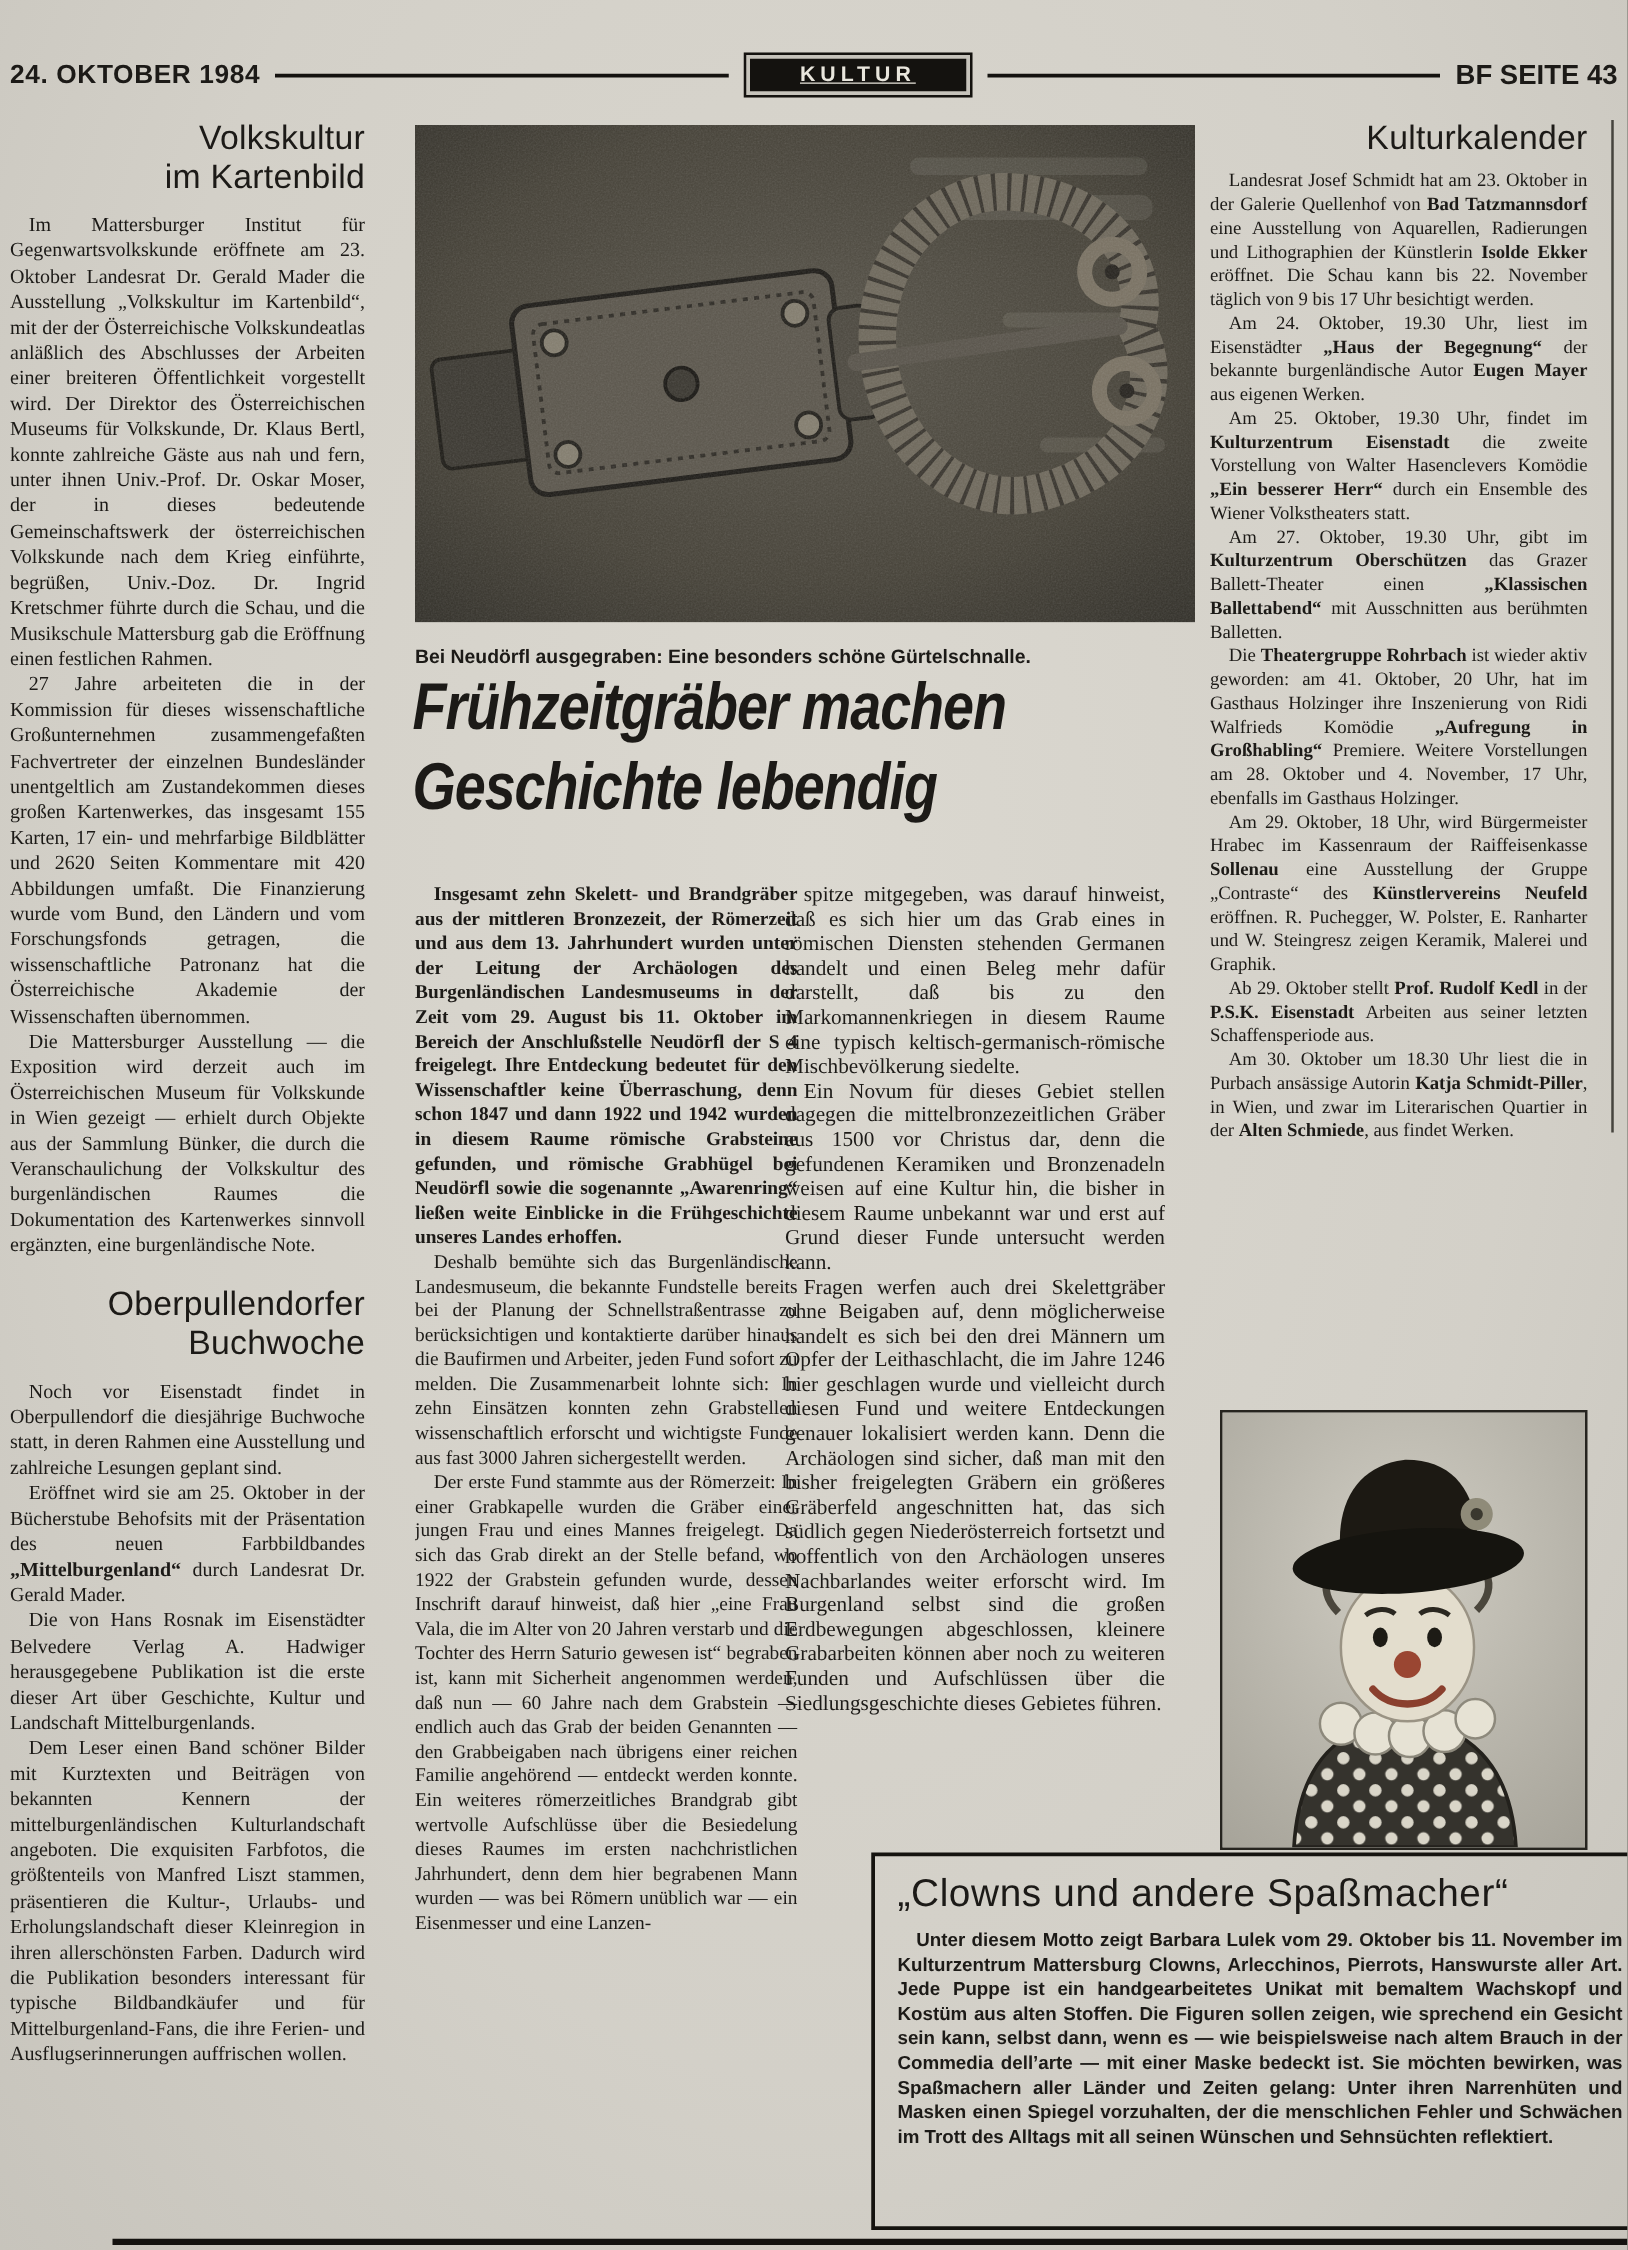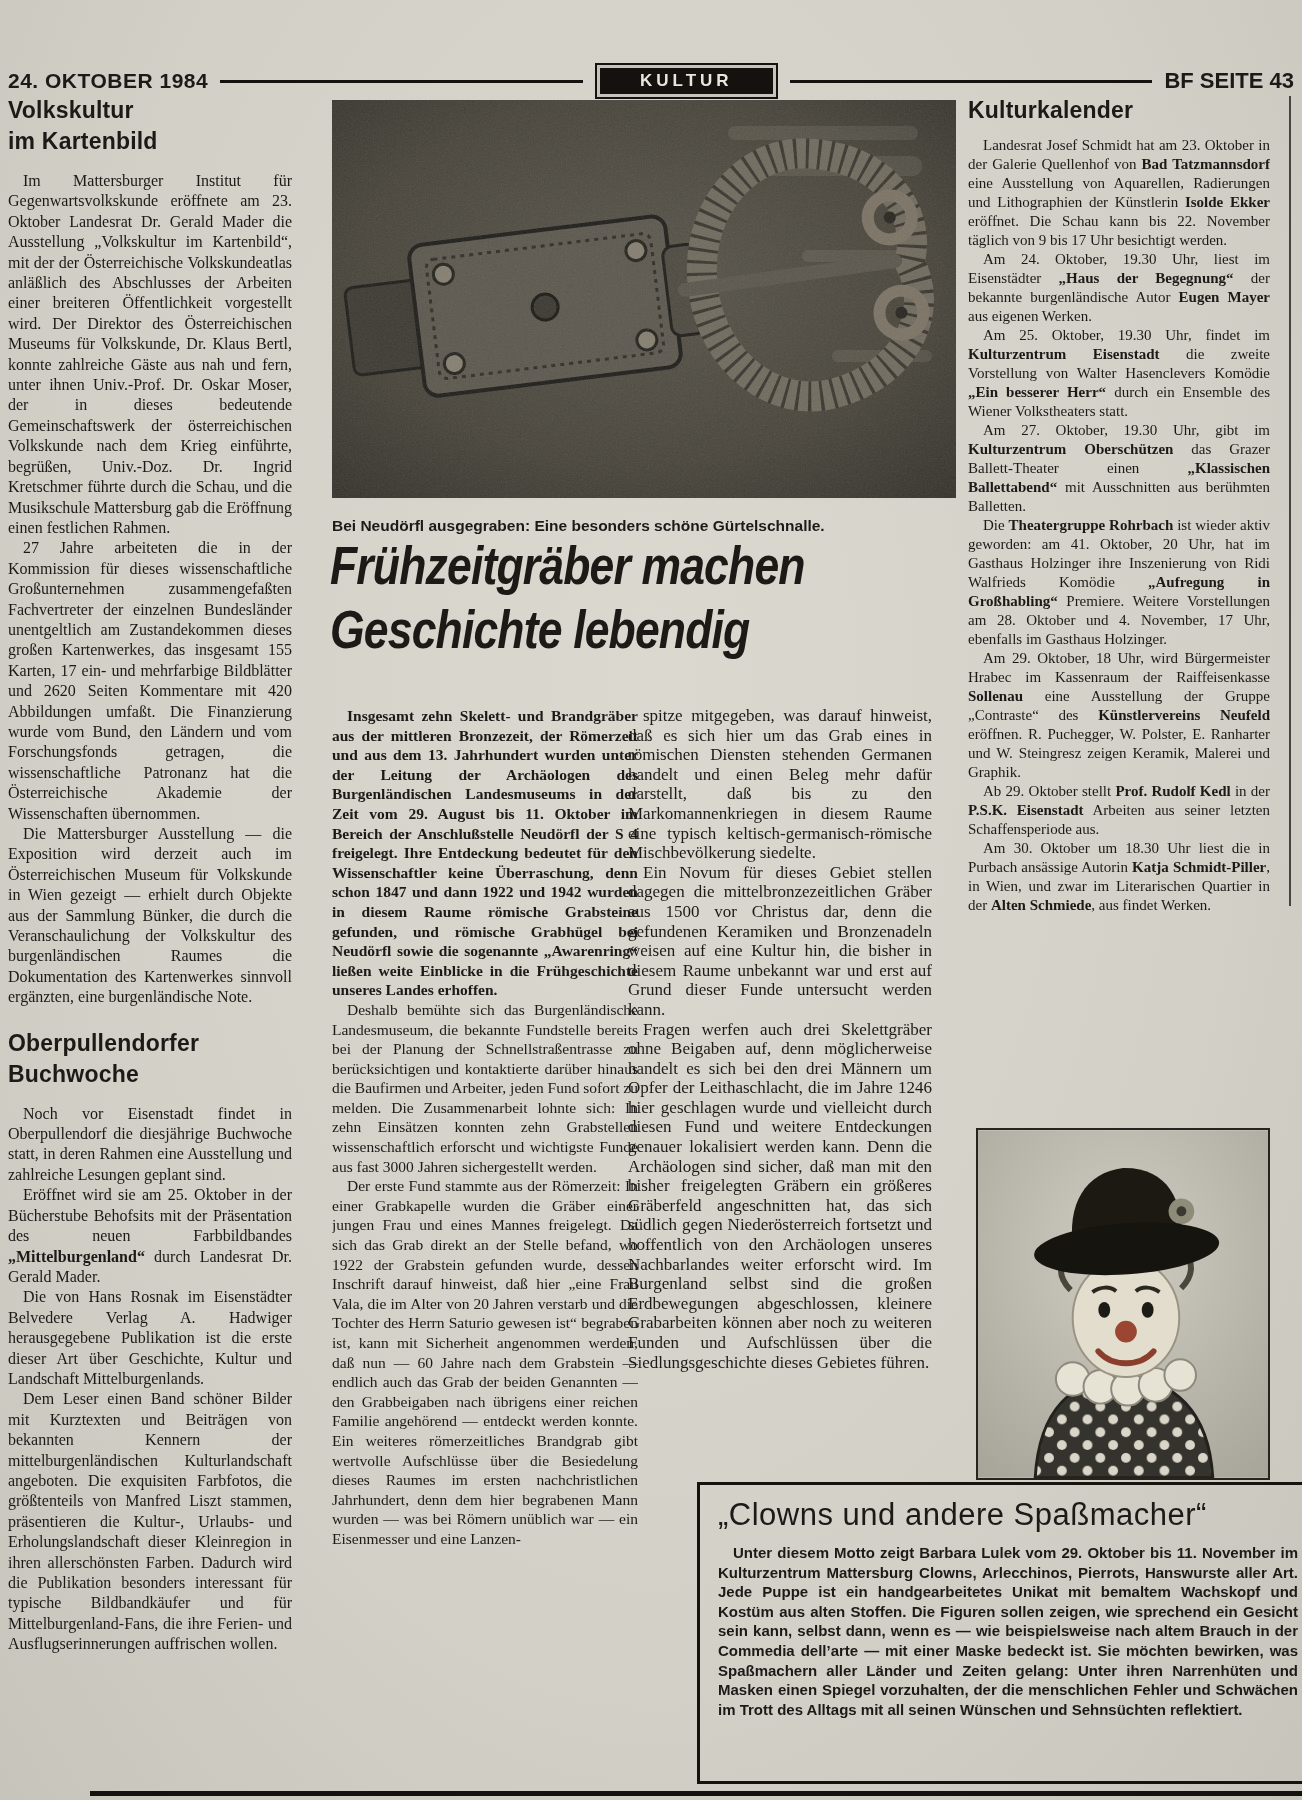--- a/index.html
+++ b/index.html
@@ -3,34 +3,34 @@
 <meta charset="utf-8">
 <style>
   * { margin:0; padding:0; box-sizing:border-box; }
   html,body { background:#8a8880; }
   .page {
     position:relative; width:1302px; height:1800px; margin:0 auto;
     background: radial-gradient(ellipse at 50% 38%, #dbd8d0 0%, #d3d0c8 62%, #c7c4bc 100%);
     color:#1c1a17; font-family:"Liberation Serif", serif; overflow:hidden;
   }
   
-  .header { position:absolute; top:63px; left:8px; width:1286px; display:flex; align-items:center; gap:12px;
+  .header { position:absolute; top:42px; left:8px; width:1286px; display:flex; align-items:center; gap:12px;
             font-family:"Liberation Sans", sans-serif; }
   .header .date { font-size:21px; font-weight:bold; letter-spacing:0.5px; white-space:nowrap; }
   .header .rule { flex:1; height:3px; background:#14120f; }
   .kultur-box { border:2px solid #14120f; padding:3px; background:#c6c3bb; }
   .kultur-box .inner { background:#14120f; color:#e9e6dd; font-weight:bold; font-size:17px;
-                       letter-spacing:4px; padding:3px 40px; }
+                       letter-spacing:4px; padding:3px 40px;text-decoration:underline; }
   .header .pageno { font-size:22px; font-weight:bold; white-space:nowrap; }
   
   .col { position:absolute; text-align:justify; overflow:hidden; hyphens:auto; -webkit-hyphens:auto; }
   .col p, .box-body p { margin:0; text-indent:15px; }
   span.b { font-weight:bold; }
-  .sec-title { font-family:"Liberation Sans", sans-serif; font-weight:bold; font-size:23px;
-               line-height:31px; text-align:left; margin-bottom:14px; letter-spacing:0.2px; }
+  .sec-title { font-family:"Liberation Sans", sans-serif; font-weight:normal; font-size:27px;
+               line-height:31px; text-align:right; margin-bottom:14px; letter-spacing:0.2px; }
   .sec-title .tl { display:block; }
   
   .left-col { top:95px; left:8px; width:284px; height:1698px; font-size:16px; line-height:20.4px; }
   .article2 { display:block; margin-top:20px; }
   
   .photo.buckle { position:absolute; left:332px; top:100px; width:624px; height:398px; overflow:hidden; }
   .caption { position:absolute; left:332px; top:506px; width:624px;
              font-family:"Liberation Sans", sans-serif; font-weight:bold; font-size:15.5px; text-align:left;margin-top:11px; }
   .feature-headline { position:absolute; left:330px; top:534px; width:760px;
              font-family:"Liberation Sans", sans-serif; font-weight:bold; font-style:italic;

